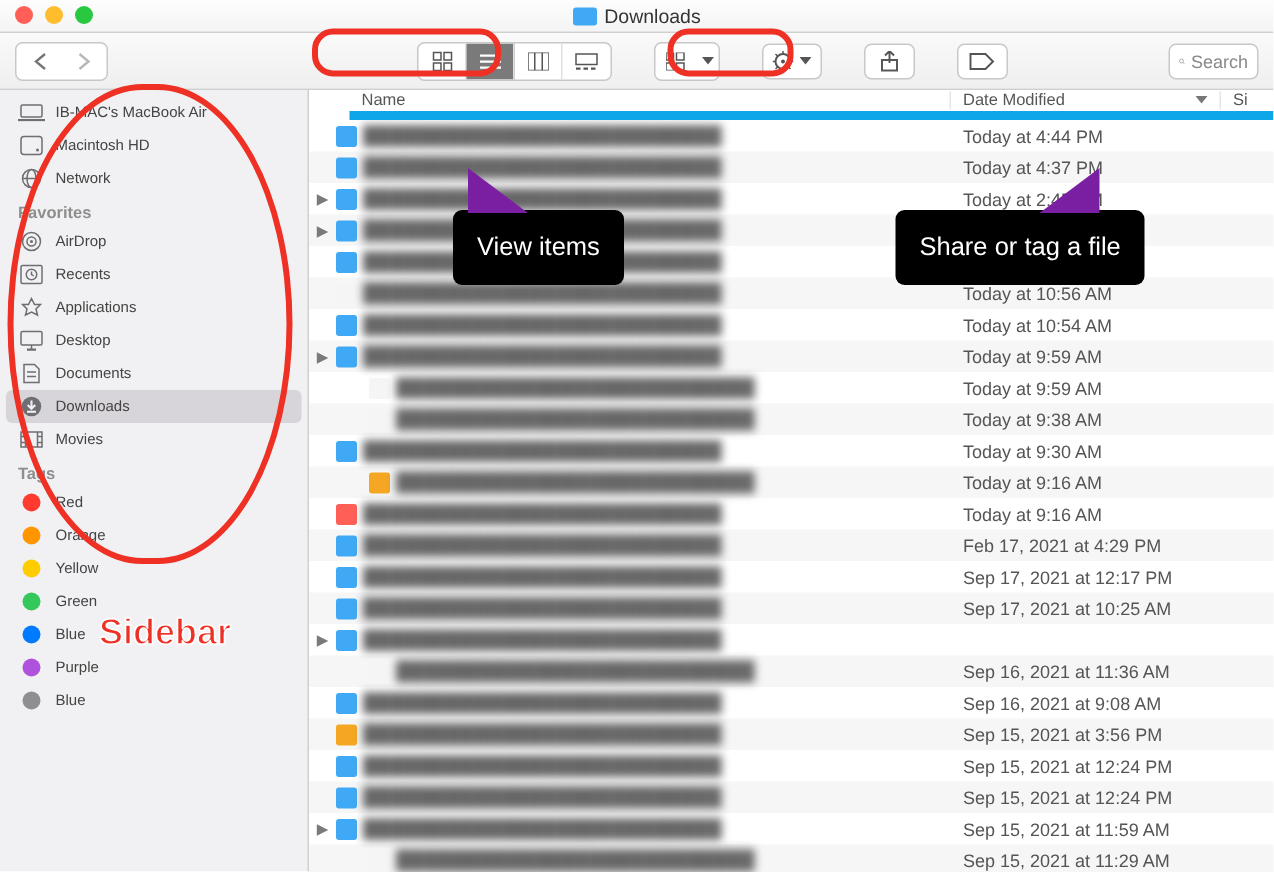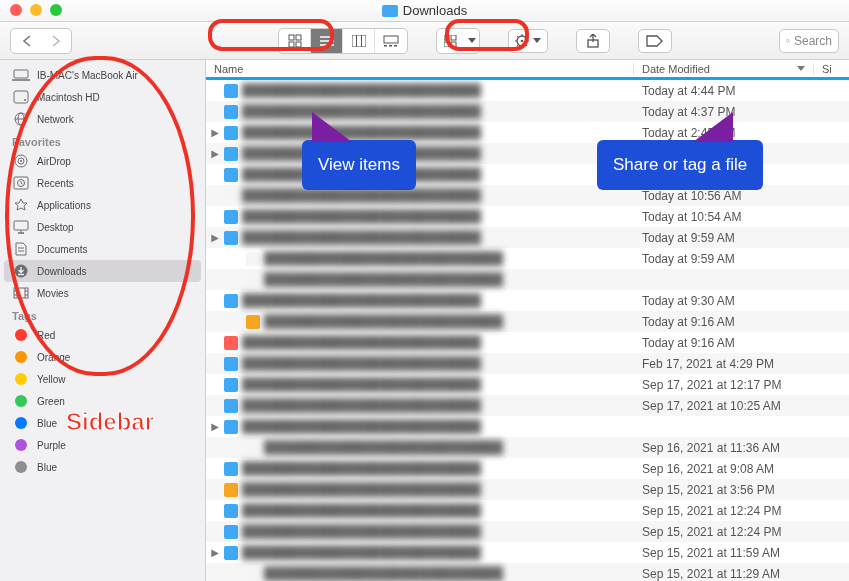--- a/index.html
+++ b/index.html
@@ -21,35 +21,35 @@
   .spacer { flex: 1; }
   .search-wrap { width: 60px; border: 1px solid #c8c8c8; border-radius: 5px; height: 24px; background: #fff; display: flex; align-items: center; padding: 0 6px; color: #888; font-size: 12px; gap: 4px; overflow: hidden;}
   .body-wrap { display: flex; height: calc(100% - 60px); }
   .sidebar { width: 206px; background: #f1f0f2; border-right: 1px solid #d0d0d0; overflow-y: auto; padding-top: 4px; position: relative;}
   .sb-header { color: #8e8e8e; font-size: 11px; font-weight: 600; padding: 6px 12px 2px; }
   .sb-item { display: flex; align-items: center; gap: 7px; padding: 4px 12px; color: #444; font-size: 10px; }
   .sb-item.selected { background: #d7d5d9; border-radius: 4px; margin: 0 4px; padding: 4px 8px; }
   .sb-ic { width: 18px; height: 14px; display: inline-flex; align-items: center; justify-content: center; color: #6e6e73; }
   .tag-dot { width: 12px; height: 12px; border-radius: 50%; display: inline-block; }
   .main { flex: 1; display: flex; flex-direction: column; }
-  .col-header { height: 20px; border-bottom: 3px solid #0ea5e9; display: flex; font-size: 11px; color: #555; align-items: center; background:#fff;}
+  .col-header { height: 20px; border-bottom: 6px solid #0ea5e9; display: flex; font-size: 11px; color: #555; align-items: center; background:#fff;margin-left:27px;}
   .col-name { flex: 1; padding-left: 8px; border-right: 1px solid #e4e4e4;}
   .col-date { width: 180px; padding-left: 8px; border-right: 1px solid #e4e4e4; display:flex; align-items:center; justify-content:space-between; padding-right:8px;}
   .col-size { width: 35px; padding-left: 8px;}
   .rows { overflow-y: auto; flex: 1; }
   .row { display: flex; height: 21px; align-items: center; font-size: 13px; }
   .row:nth-child(even){ background: #f6f6f6; }
   .r-name { flex: 1; display: flex; align-items: center; gap: 4px; padding-left: 4px; position:relative;}
   .r-date { width: 180px; padding-left: 8px; color: #555; font-size: 12px;}
   .r-size { width: 35px; }
   .disclosure { width: 10px; text-align: center; color:#7a7a7a; font-size:10px;}
   .thumb { width: 14px; height: 14px; border-radius: 2px; display: inline-block; }
   .blur { filter: blur(3px); color:#666; white-space:nowrap; overflow:hidden;}
   
-  .callout { position: absolute; background: #1d4ed8; color: #fff; padding: 14px 16px; font-size: 17px; text-align: right; border-radius: 6px; line-height:1.3; }
+  .callout { position: absolute; background: #000000; color: #fff; padding: 14px 16px; font-size: 17px; text-align: right; border-radius: 6px; line-height:1.3; }
   .callout::before { content: ""; position: absolute; width: 0; height: 0; }
   .c-view::before { top: -28px; left: 10px; border-left: 0 solid transparent; border-right: 40px solid transparent; border-bottom: 30px solid #7b1fa2; }
   .c-share::before { top: -28px; right: 30px; border-left: 40px solid transparent; border-right: 0 solid transparent; border-bottom: 30px solid #7b1fa2; }
   .red-ring { position: absolute; border: 4px solid #ee3124; border-radius: 14px; pointer-events: none; }
   .sidebar-label { position:absolute; color:#ee3124; font-weight:800; font-size:24px; -webkit-text-stroke:1px #fff; text-shadow:0 0 2px #fff;}
   svg { display:block; }
 </style>
 </head>
 <body>
 
@@ -398,20 +398,21 @@
           <div class="r-date">Today at 9:59 AM</div>
           <div class="r-size"></div>
         </div>
         <div class="row">
           <div class="r-name">
             <span class="disclosure"></span>
             <span style="width: 18px; display: inline-block;"></span>
             <span class="thumb" style="background: rgb(245, 245, 245);"></span>
             <span class="blur">██████████████████████████</span>
           </div>
+          <div class="r-date">Today at 9:38 AM</div>
           <div class="r-size"></div>
         </div>
         <div class="row">
           <div class="r-name">
             <span class="disclosure"></span>
             <span class="thumb" style="background: rgb(63, 169, 245);"></span>
             <span class="blur">██████████████████████████</span>
           </div>
           <div class="r-date">Today at 9:30 AM</div>
           <div class="r-size"></div>

